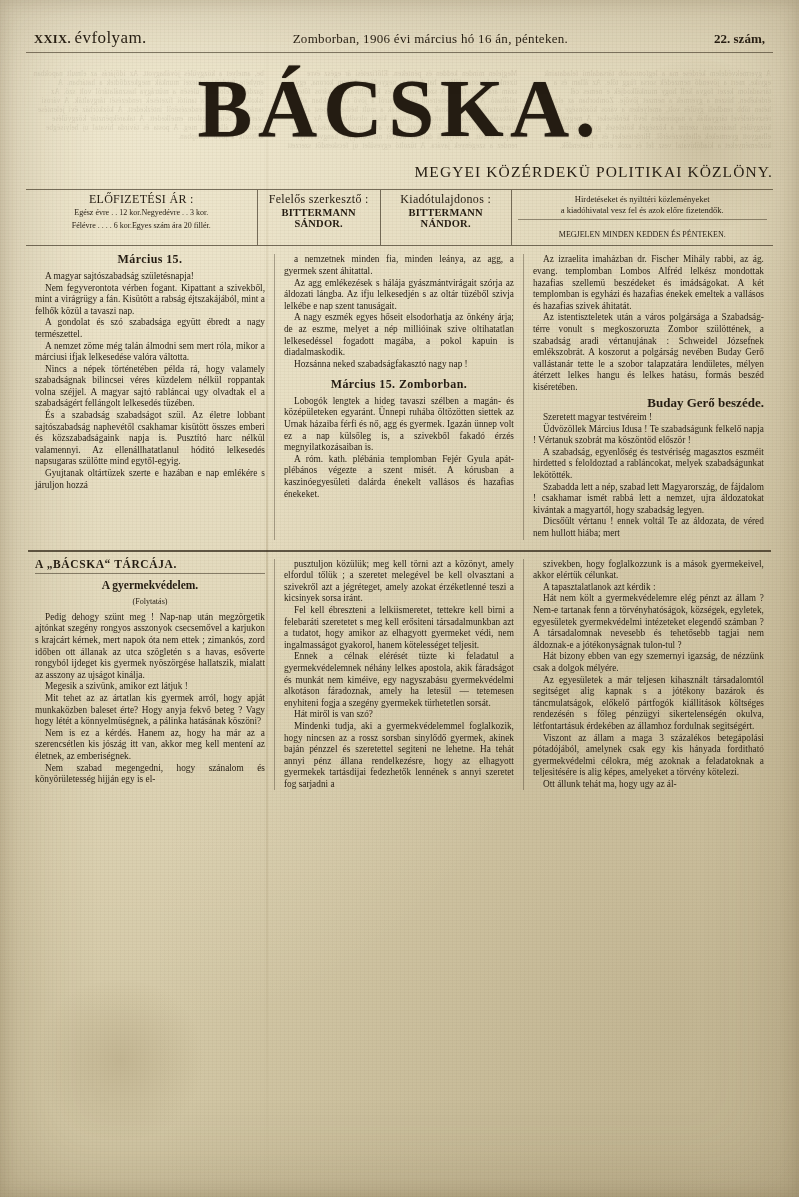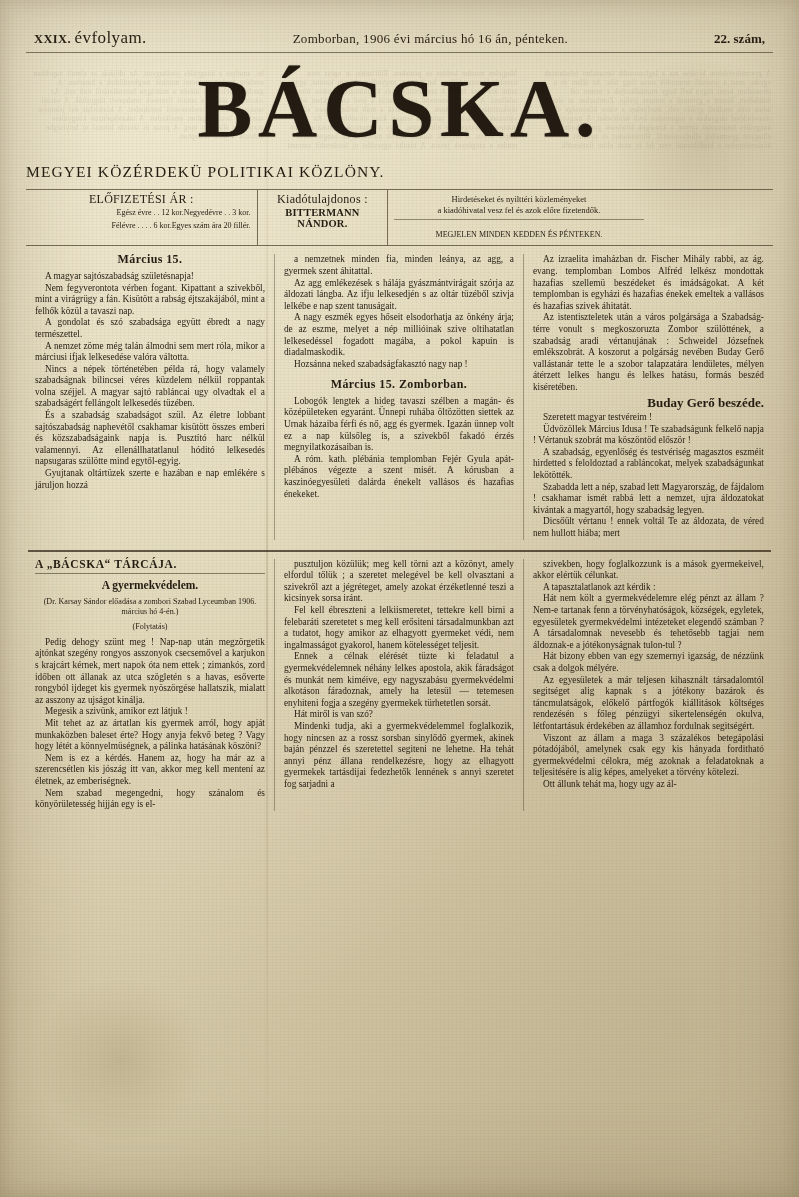--- a/index.html
+++ b/index.html
@@ -62,21 +62,21 @@
     text-align:center;
     font-size:82px;
     line-height:0.98;
     letter-spacing:6px;
     font-weight:700;
     margin:16px 0 0 0;
     font-family:"Liberation Serif", serif;
     text-shadow:0 0 1px rgba(30,20,10,0.5);
   }
   .subtitle{
-    text-align:left;
+    text-align:right;
     font-size:15.5px;
     letter-spacing:1.1px;
     margin-top:14px;
     margin-bottom:8px;
   }
 
   
   .imprint{
     display:flex;
     border-top:1px solid rgba(40,30,15,0.6);
@@ -89,21 +89,21 @@
     padding:4px 6px 5px 6px;
     box-sizing:border-box;
     text-align:center;
   }
   .imprint .c1{width:31%;border-right:1px solid rgba(40,30,15,0.6);}
   .imprint .c2{width:16.5%;border-right:1px solid rgba(40,30,15,0.6);}
   .imprint .c3{width:17.5%;border-right:1px solid rgba(40,30,15,0.6);}
   .imprint .c4{width:35%;}
   .imprint .hd{font-size:12px;letter-spacing:0.3px;}
   .imprint .nm{font-weight:700;font-size:10.5px;letter-spacing:0.2px;margin-top:2px;}
-  .price-row{display:flex;justify-content:flex-end;font-size:8px;margin-top:2px;}
+  .price-row{display:flex;justify-content:center;font-size:8px;margin-top:2px;}
   .price-row span{white-space:nowrap;}
   .imprint .c4 .l{display:block;}
   .imprint .c4 .strong{font-size:8px;border-top:1px solid rgba(40,30,15,0.45);margin-top:3px;padding-top:9px;}
 
   
   .cols{
     display:flex;
     margin-top:8px;
   }
   .col{
@@ -209,20 +209,24 @@
       <div class="hd">ELŐFIZETÉSI ÁR :</div>
       <div class="price-row">
         <span>Egész évre . . 12 kor.</span>
         <span>Negyedévre . . 3 kor.</span>
       </div>
       <div class="price-row">
         <span>Félévre . . . . 6 kor.</span>
         <span>Egyes szám ára 20 fillér.</span>
       </div>
     </div>
+    <div class="cell c2">
+      <div class="hd">Felelős szerkesztő :</div>
+      <div class="nm">BITTERMANN SÁNDOR.</div>
+    </div>
     <div class="cell c3">
       <div class="hd">Kiadótulajdonos :</div>
       <div class="nm">BITTERMANN NÁNDOR.</div>
     </div>
     <div class="cell c4">
       <span class="l">Hirdetéseket és nyilttéri közleményeket</span>
       <span class="l">a kiadóhivatal vesz fel és azok előre fizetendők.</span>
       <span class="l strong">MEGJELEN MINDEN KEDDEN ÉS PÉNTEKEN.</span>
     </div>
   </div>
@@ -261,21 +265,20 @@
       <p>Dicsőült vértanu ! ennek voltál Te az áldozata, de véred nem hullott hiába; mert</p>
     </div>
   </div>
 
   <div class="feu-rule"></div>
   <div class="feuilleton">
 
     <div class="col b1">
       <div class="feu-title">A „BÁCSKA“ TÁRCÁJA.</div>
       <div class="feu-head">A gyermekvédelem.</div>
-      <div class="feu-credit">(Dr. Karsay Sándor előadása a zombori Szabad Lyceumban 1906. március hó 4-én.)</div>
       <div class="feu-credit ital">(Folytatás)</div>
       <p>Pedig dehogy szünt meg ! Nap-nap után megzörgetik ajtónkat szegény rongyos asszonyok csecsemővel a karjukon s krajcárt kérnek, mert napok óta nem ettek ; zimankós, zord időben ott állanak az utca szögletén s a havas, esőverte rongyból ijdeget kis gyermek nyöszörgése hallatszik, mialatt az asszony az ujságot kinálja.</p>
       <p>Megesik a szivünk, amikor ezt látjuk !</p>
       <p>Mit tehet az az ártatlan kis gyermek arról, hogy apját munkaközben baleset érte? Hogy anyja fekvő beteg ? Vagy hogy létét a könnyelmüségnek, a pálinka hatásának köszöni?</p>
       <p>Nem is ez a kérdés. Hanem az, hogy ha már az a szerencsétlen kis jószág itt van, akkor meg kell mentení az életnek, az emberiségnek.</p>
       <p>Nem szabad megengedni, hogy szánalom és könyörületesség hijján egy is el-</p>
     </div>
 
     <div class="col b2">
       <p>pusztuljon közülük; meg kell törni azt a közönyt, amely elfordul tőlük ; a szeretet melegével be kell olvasztani a szivekről azt a jégréteget, amely azokat érzéketlenné teszi a kicsinyek sorsa iránt.</p>

